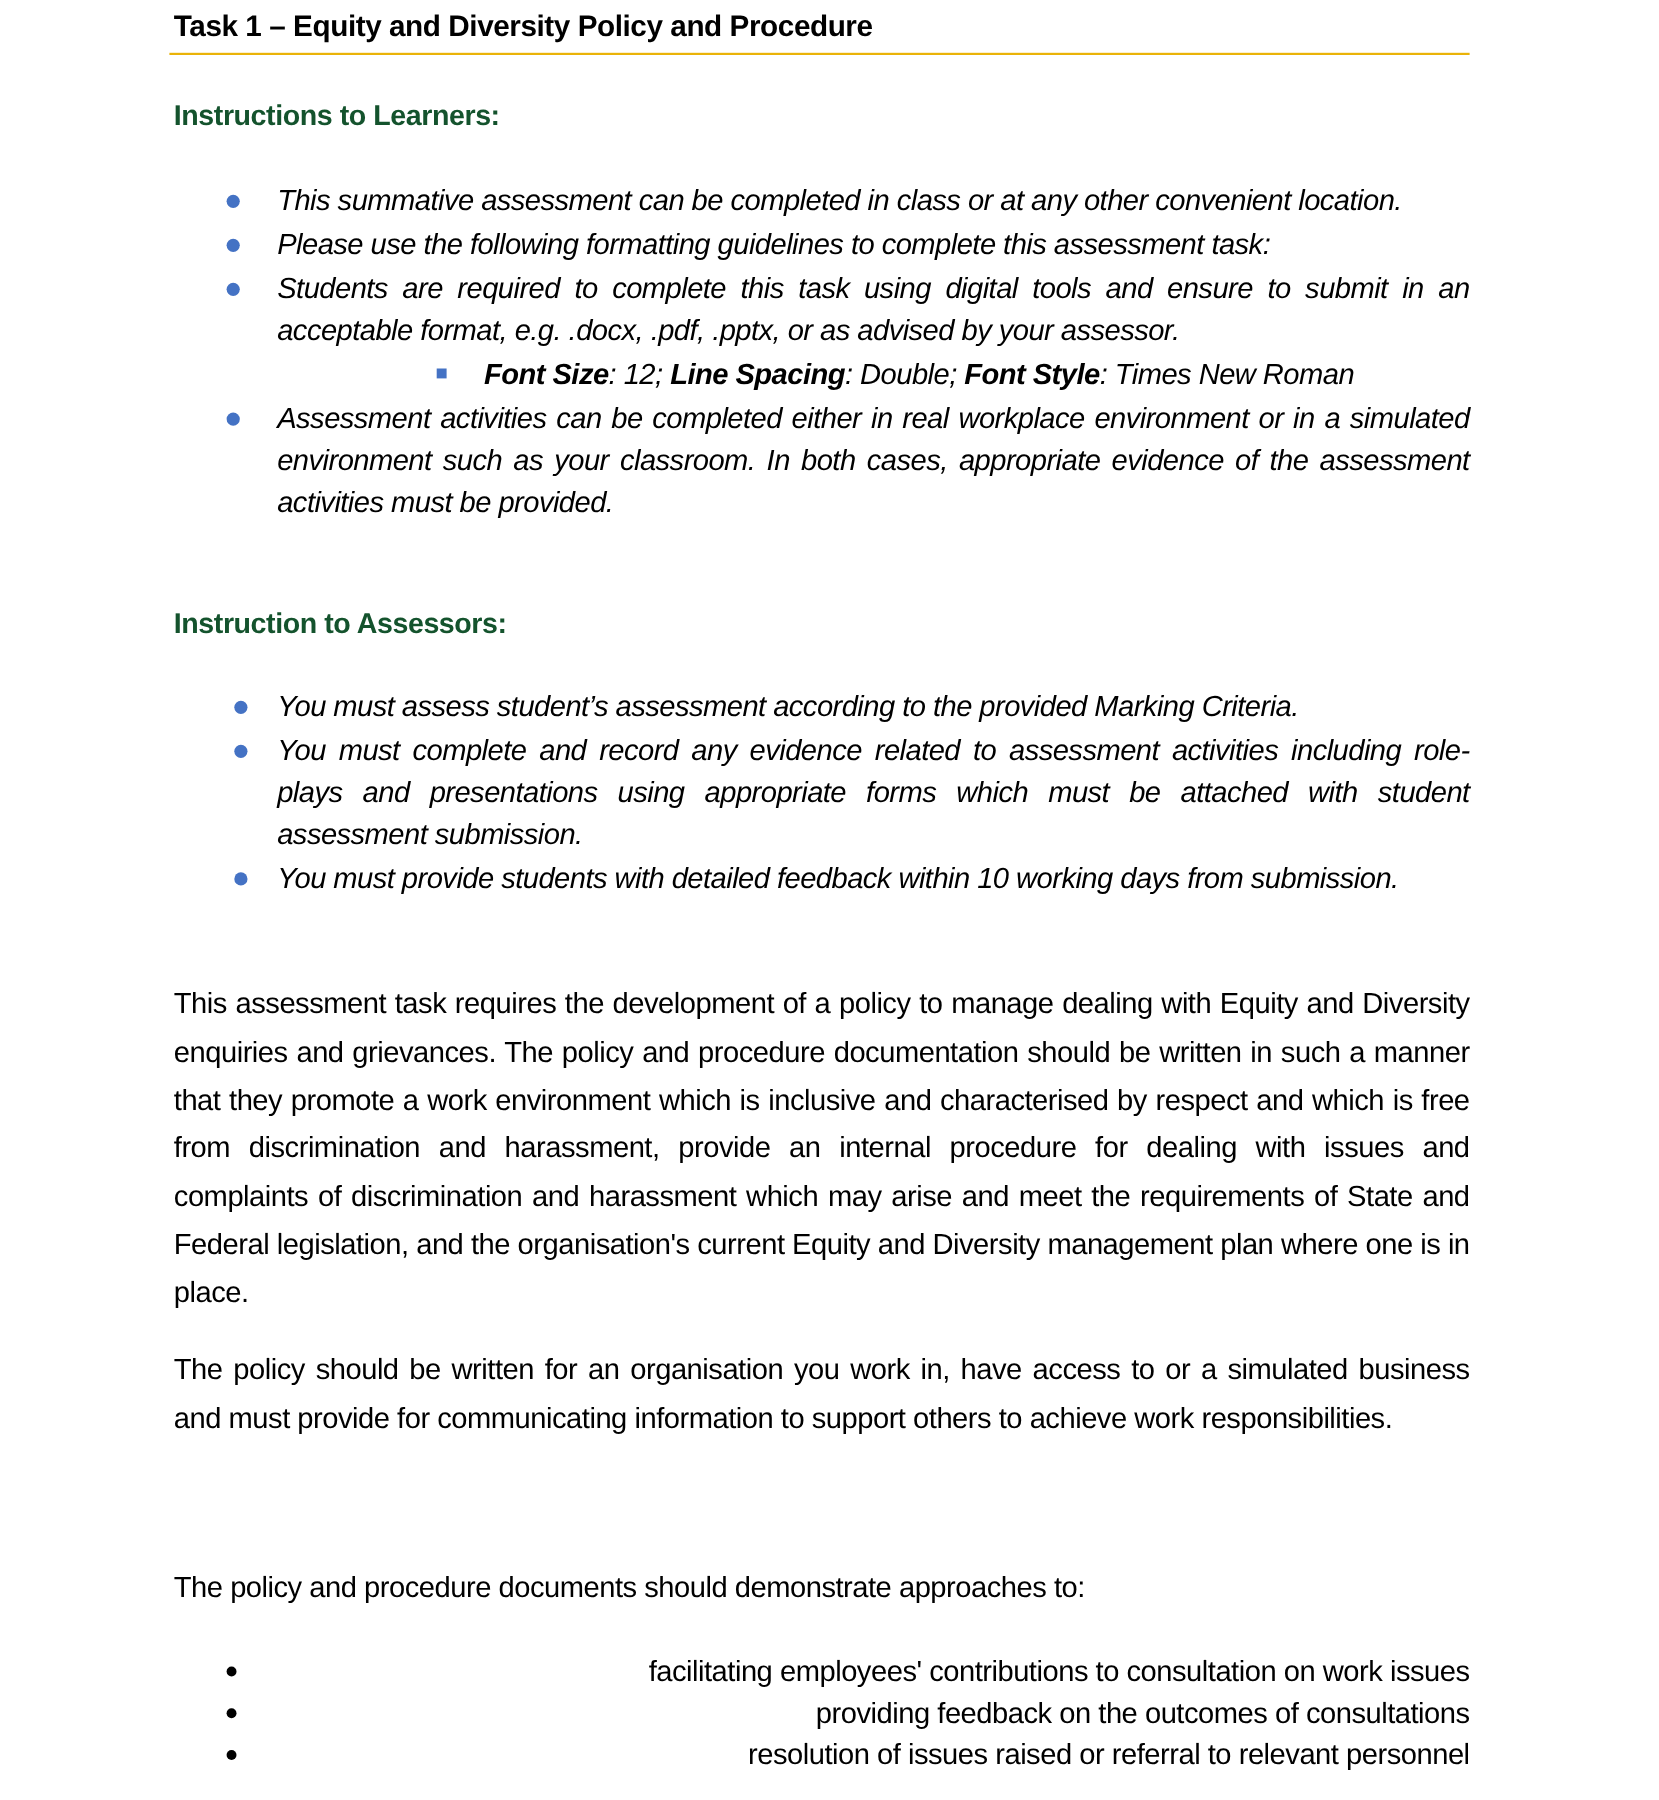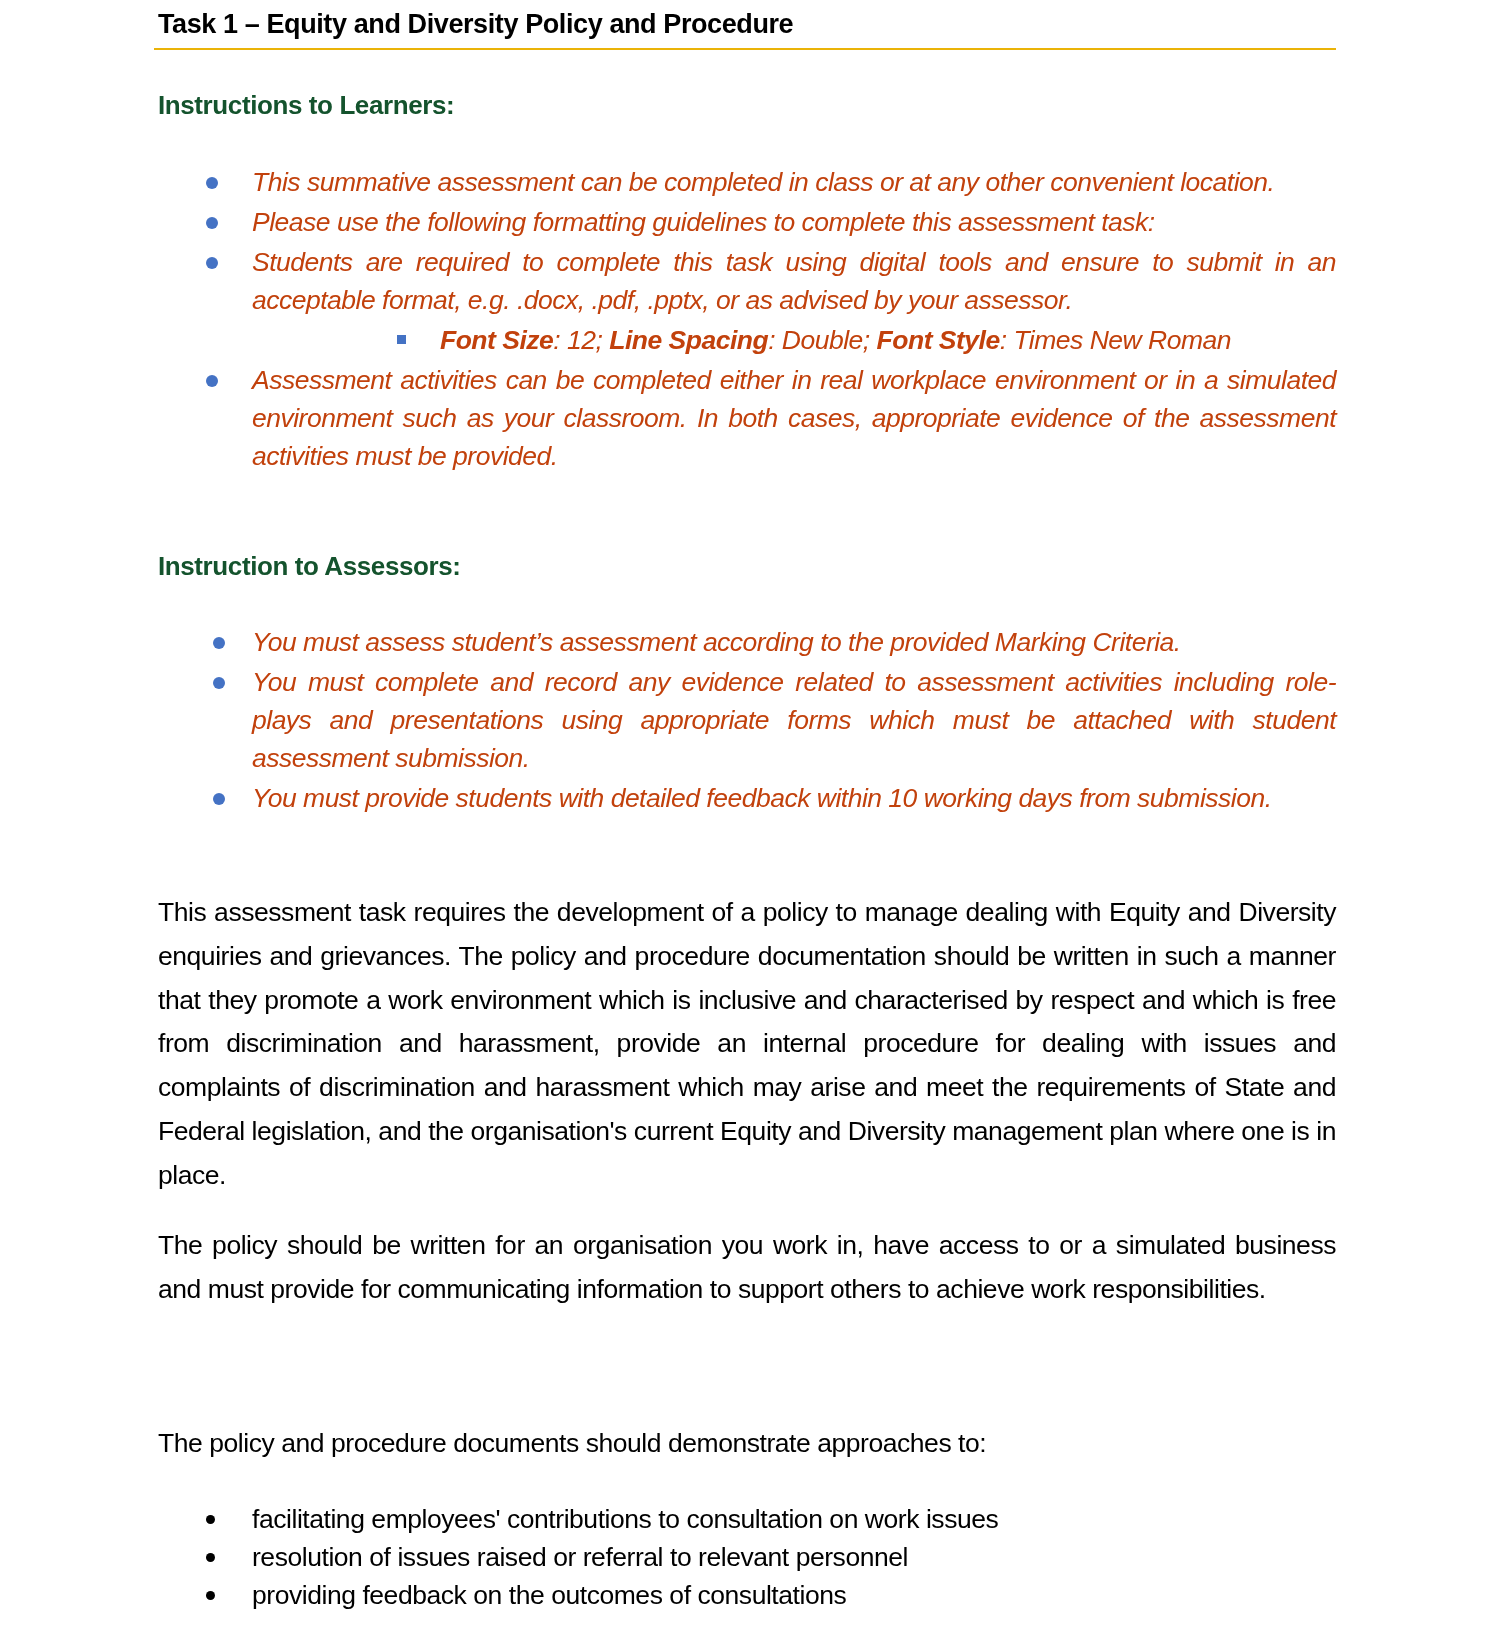--- a/index.html
+++ b/index.html
@@ -43,21 +43,21 @@
     .h-learners { position: absolute; top: 90px; left: 0; }
     .h-assessors { position: absolute; top: 551px; left: 0; text-align: center; }
 
     ul.blue-list {
       list-style: none;
       margin: 0;
       padding: 0;
       position: absolute;
       left: 0;
       width: 1178px;
-      color: #c2410c;
+      color: #000000;
       font-style: italic;
       font-size: 26.5px;
       line-height: 38px;
       letter-spacing: -0.5px;
     }
     ul.blue-list li {
       position: relative;
       padding-left: 94px;
       text-align: justify;
       text-align-last: left;
@@ -114,20 +114,21 @@
       top: 1500px;
       left: 0;
       width: 1178px;
       font-size: 26.5px;
       line-height: 38px;
       letter-spacing: -0.45px;
     }
     ul.black-list li {
       position: relative;
       padding-left: 94px;
+      text-align: right;
     }
     ul.black-list .dot {
       position: absolute;
       left: 48px;
       top: 15px;
       width: 9px;
       height: 9px;
       border-radius: 50%;
       background: #000;
     }
@@ -185,21 +186,21 @@
   <p class="body-text p2">The policy should be written for an organisation you work in, have access to or a simulated business and must provide for communicating information to support others to achieve work responsibilities.</p>
   <p class="body-text p3">The policy and procedure documents should demonstrate approaches to:</p>
 
   <ul class="black-list">
     <li>
       <span class="dot"></span>
       <span>facilitating employees' contributions to consultation on work issues</span>
     </li>
     <li>
       <span class="dot"></span>
+      <span>providing feedback on the outcomes of consultations</span>
+    </li>
+    <li>
+      <span class="dot"></span>
       <span>resolution of issues raised or referral to relevant personnel</span>
     </li>
-    <li>
-      <span class="dot"></span>
-      <span>providing feedback on the outcomes of consultations</span>
-    </li>
   </ul>
 
 </div>
 
 </body></html>

